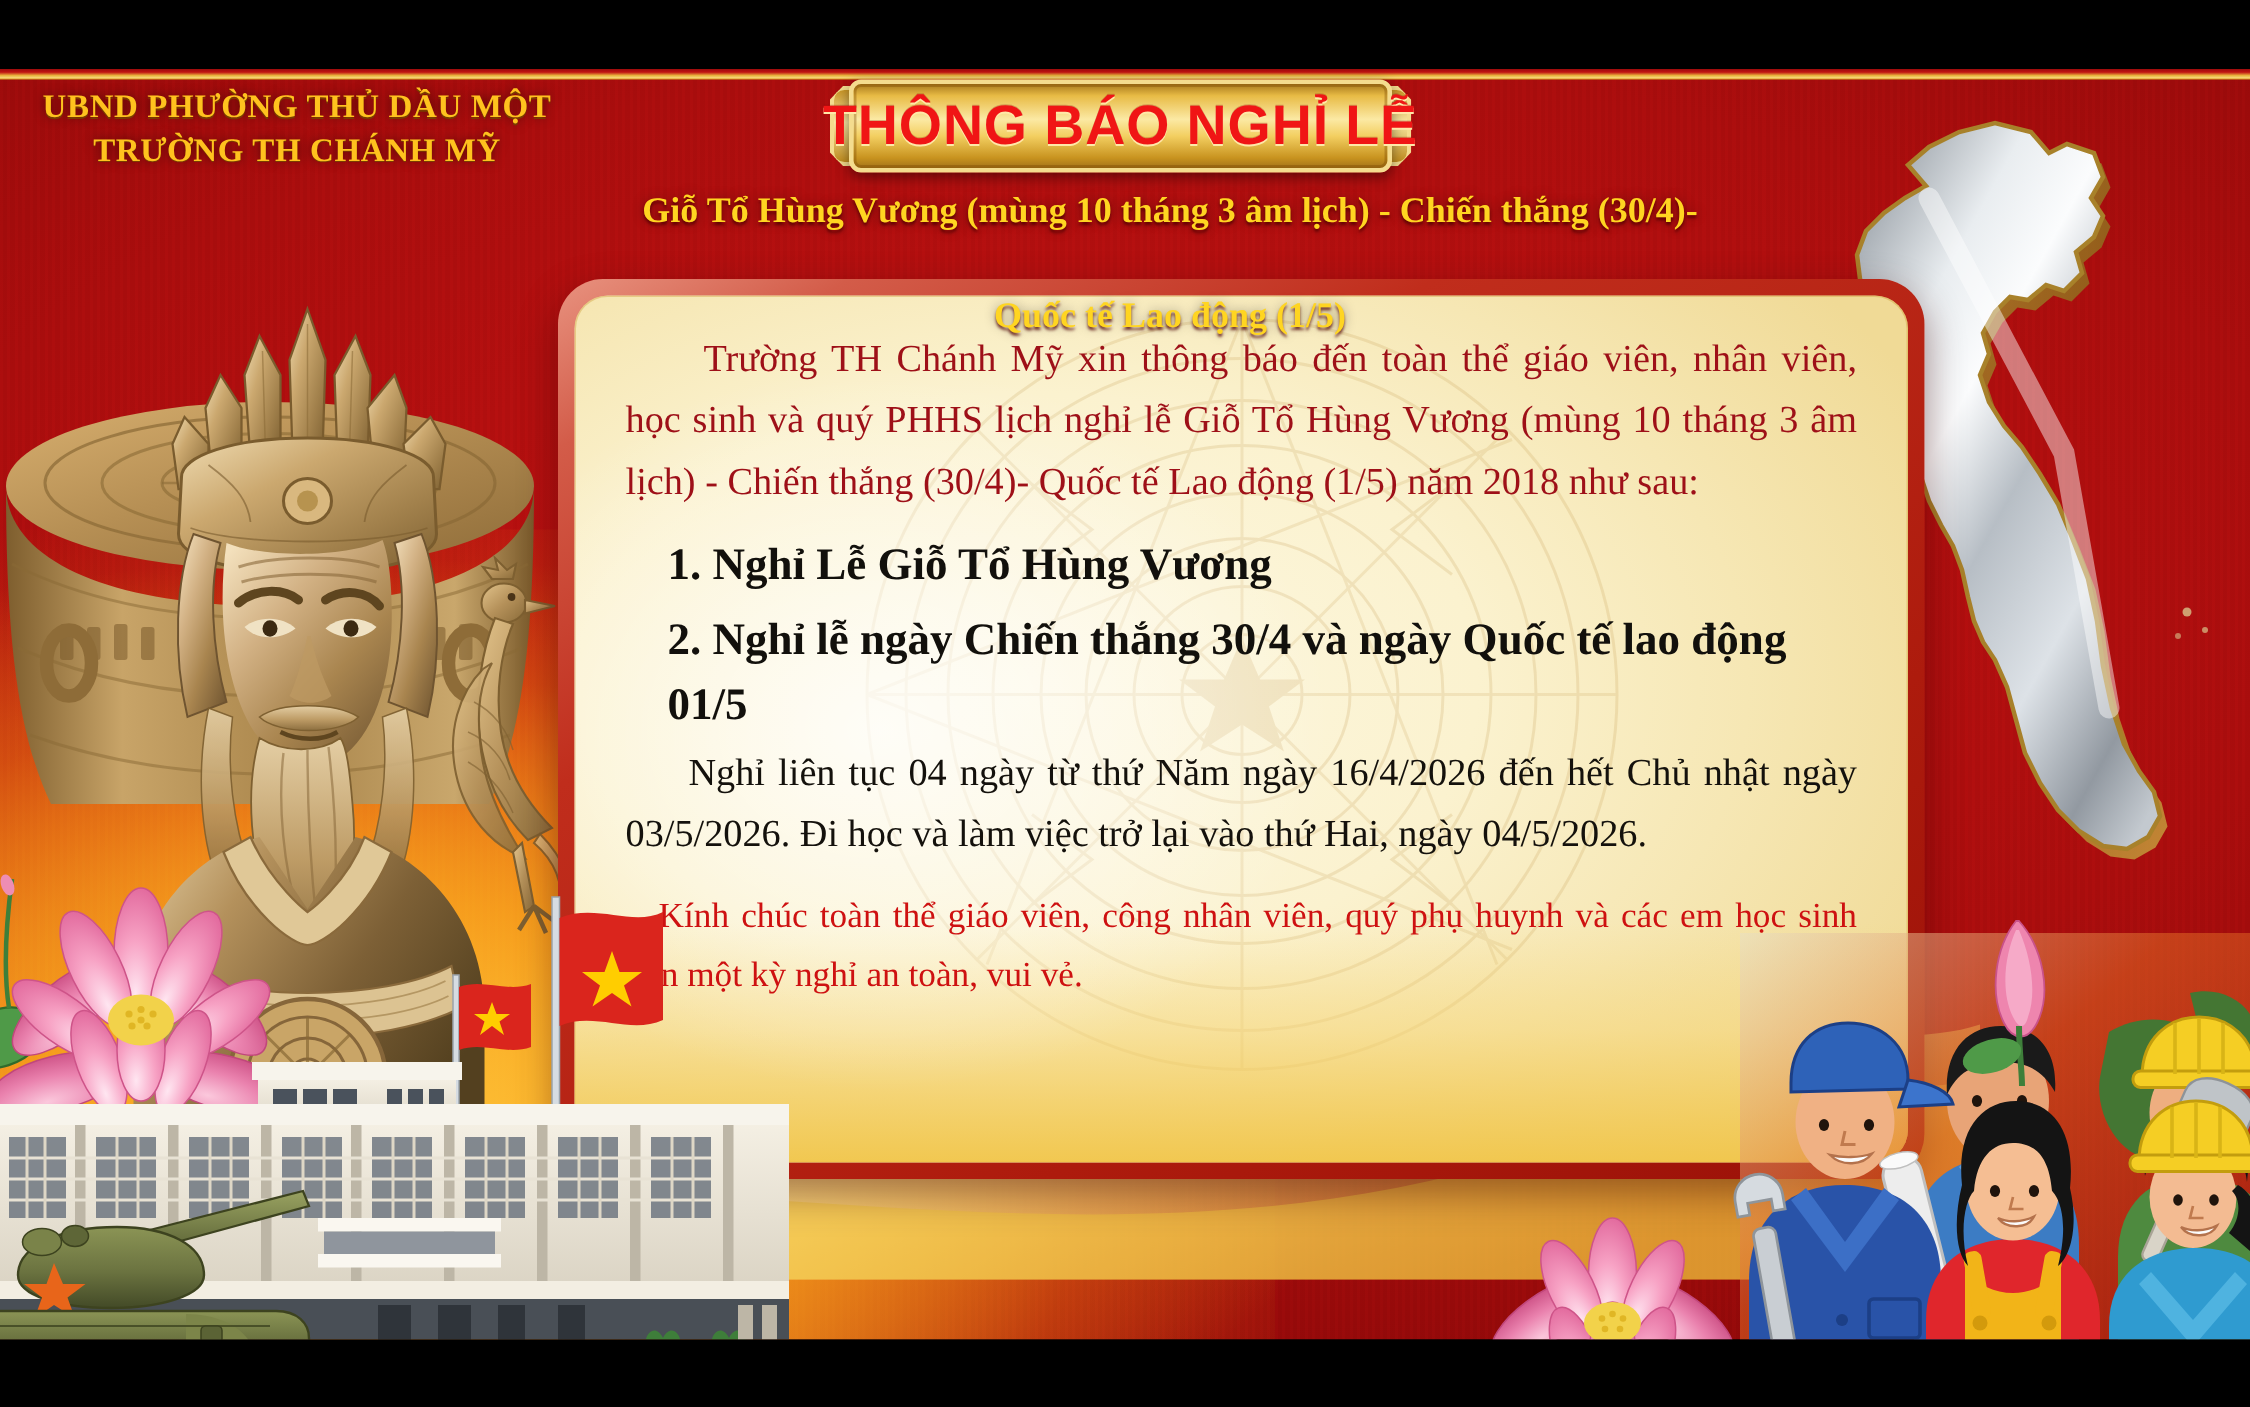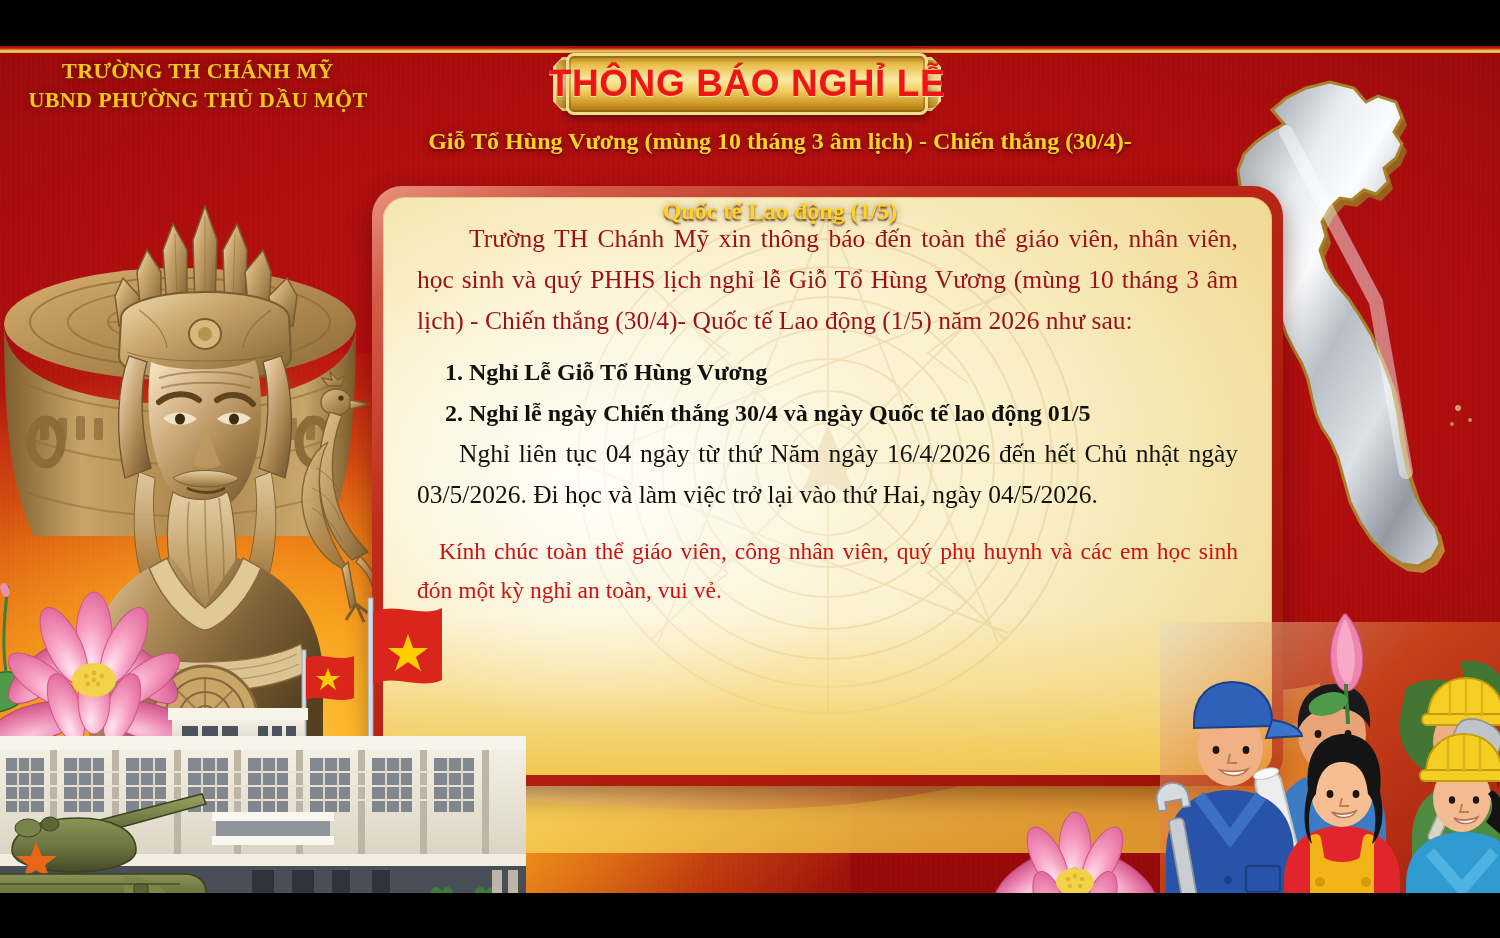--- a/index.html
+++ b/index.html
@@ -113,21 +113,21 @@
     pointer-events:none;
   }
 
   .panel-body { position:relative; z-index:5; padding:22px 34px 0 34px; }
 
   .p-intro {
     color:#9E1018; font-size:25.5px; line-height:1.6; text-align:justify;
     text-indent:52px; margin-bottom:14px;
   }
   .sec-head {
-    color:#12100c; font-weight:bold; font-size:24px; line-height:1.45;
+    color:#12100c; font-weight:bold; font-size:30px; line-height:1.45;
     padding-left:28px; margin-top:6px; margin-bottom:2px;
   }
   .sec-body {
     color:#14110c; font-size:25.5px; line-height:1.62; text-align:justify;
     text-indent:42px; margin-bottom:8px;
   }
   .p-closing {
     color:#CE1111; font-size:23.5px; line-height:1.66; text-align:justify;
     text-indent:22px; margin-top:16px;
   }
@@ -704,22 +704,22 @@
     </svg>
 
     <svg class="art front" style="left:1300px; top:558px;" width="90" height="120" viewBox="0 0 90 120">
       <path d="M44,10 C30,28 26,58 36,78 C42,90 52,90 58,78 C68,58 62,28 46,10 Z" fill="#EE85AE" stroke="#C9528A" stroke-width="1.2"></path>
       <path d="M44,16 C36,34 34,58 42,74 C46,82 50,82 52,74 C58,58 54,34 46,16 Z" fill="#F7B3CE" opacity=".8"></path>
       <path d="M46,80 C46,96 48,110 48,120" stroke="#3E7F3A" stroke-width="4" fill="none"></path>
       <ellipse cx="28" cy="100" rx="20" ry="11" fill="#4F9A48" transform="rotate(-16 28 100)"></ellipse>
     </svg>
 
     <div class="org">
+      <div>UBND PHƯỜNG THỦ DẦU MỘT</div>
       <div>TRƯỜNG TH CHÁNH MỸ</div>
-      <div>UBND PHƯỜNG THỦ DẦU MỘT</div>
     </div>
 
     <div class="plaque-wrap">
       <div class="scallop l"></div>
       <div class="scallop r"></div>
       <div class="plaque">
         <span class="plaque-text">THÔNG BÁO NGHỈ LỄ</span>
       </div>
     </div>
 
@@ -759,21 +759,21 @@
             <path d="M120,120 L160,150 L120,180"></path>
               <path d="M400,120 L360,150 L400,180"></path>
             <path d="M120,340 L160,370 L120,400"></path>
               <path d="M400,340 L360,370 L400,400"></path>
           </g>
         </svg>
 
         <div class="panel-goldfade"></div>
 
         <div class="panel-body">
-          <p class="p-intro">Trường TH Chánh Mỹ xin thông báo đến toàn thể giáo viên, nhân viên, học sinh và quý PHHS lịch nghỉ lễ Giỗ Tổ Hùng Vương (mùng 10 tháng 3 âm lịch) - Chiến thắng (30/4)- Quốc tế Lao động (1/5)  năm 2026 như sau:</p>
+          <p class="p-intro">Trường TH Chánh Mỹ xin thông báo đến toàn thể giáo viên, nhân viên, học sinh và quý PHHS lịch nghỉ lễ Giỗ Tổ Hùng Vương (mùng 10 tháng 3 âm lịch) - Chiến thắng (30/4)- Quốc tế Lao động (1/5)  năm 2018 như sau:</p>
 
           <h3 class="sec-head">1. Nghỉ Lễ Giỗ Tổ Hùng Vương</h3>
 
           <h3 class="sec-head">2. Nghỉ lễ ngày Chiến thắng 30/4 và ngày Quốc tế lao động 01/5</h3>
           <p class="sec-body">Nghỉ liên tục 04 ngày từ thứ Năm ngày 16/4/2026 đến hết Chủ nhật ngày 03/5/2026. Đi học và làm việc trở lại vào thứ Hai, ngày 04/5/2026.</p>
 
           <p class="p-closing">Kính chúc toàn thể giáo viên, công nhân viên, quý phụ huynh và các em học sinh đón một kỳ nghỉ an toàn, vui vẻ.</p>
         </div>
       </div>
     </div>

